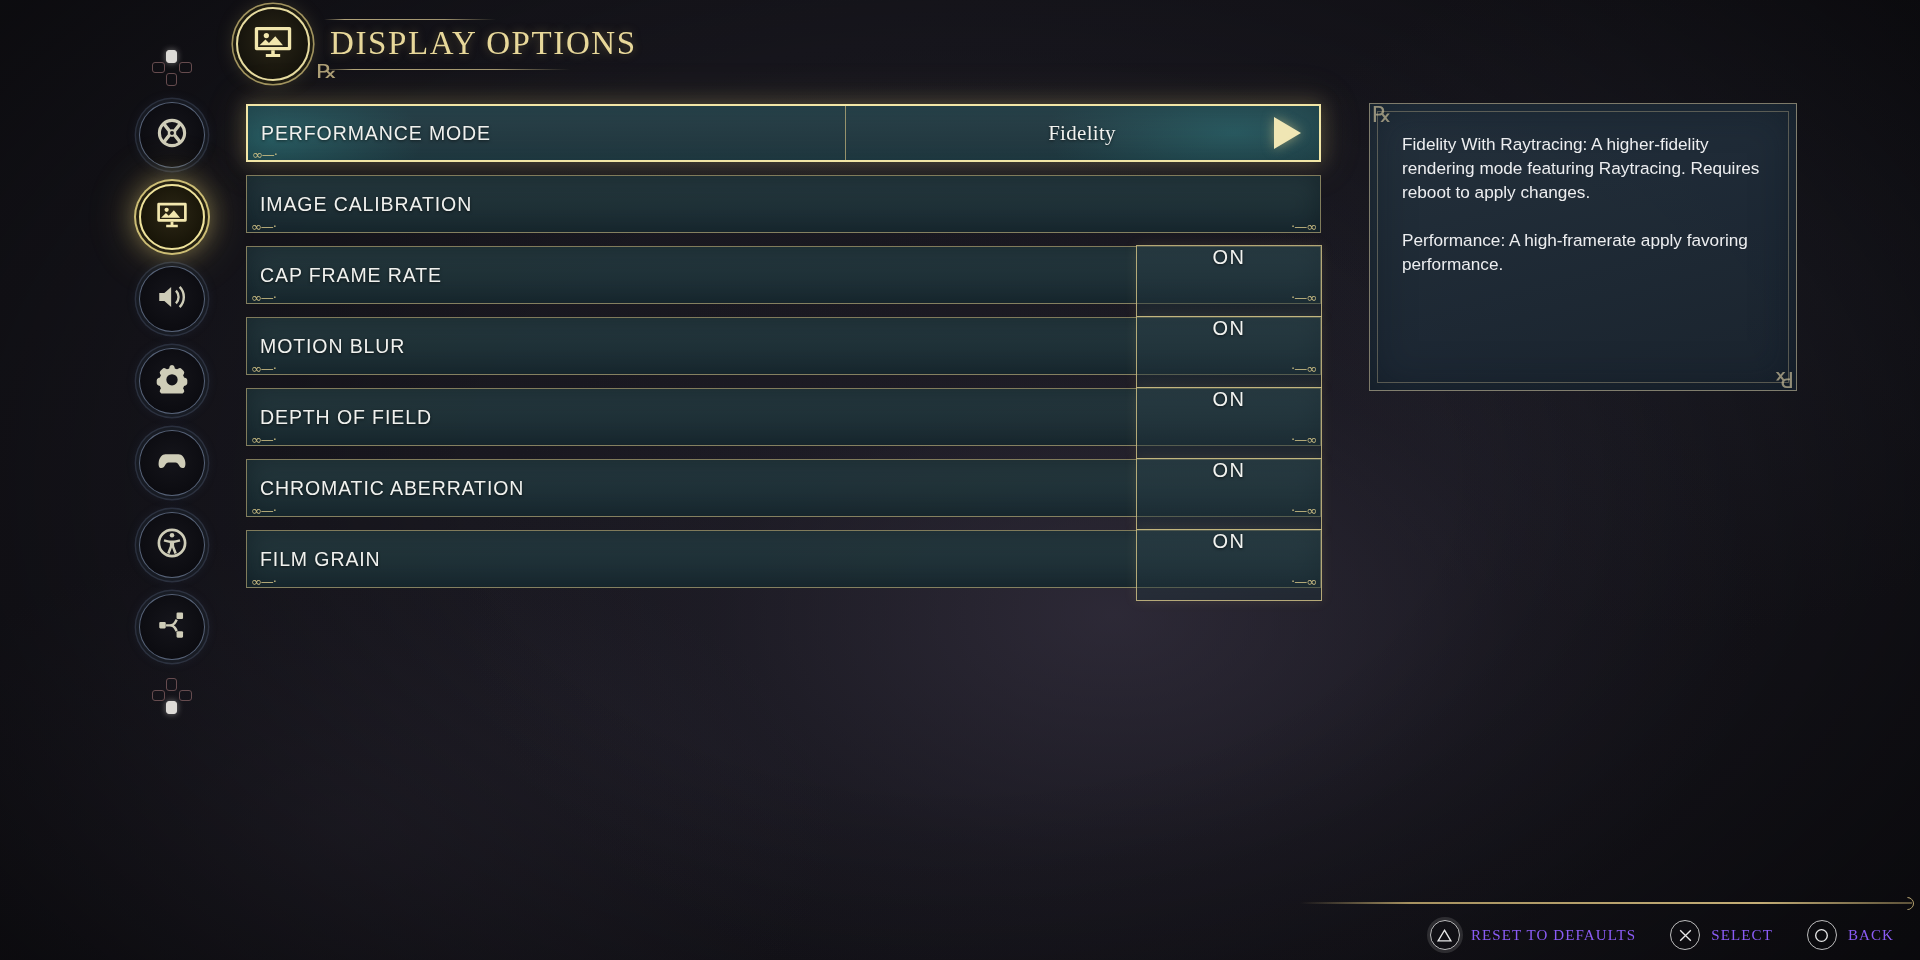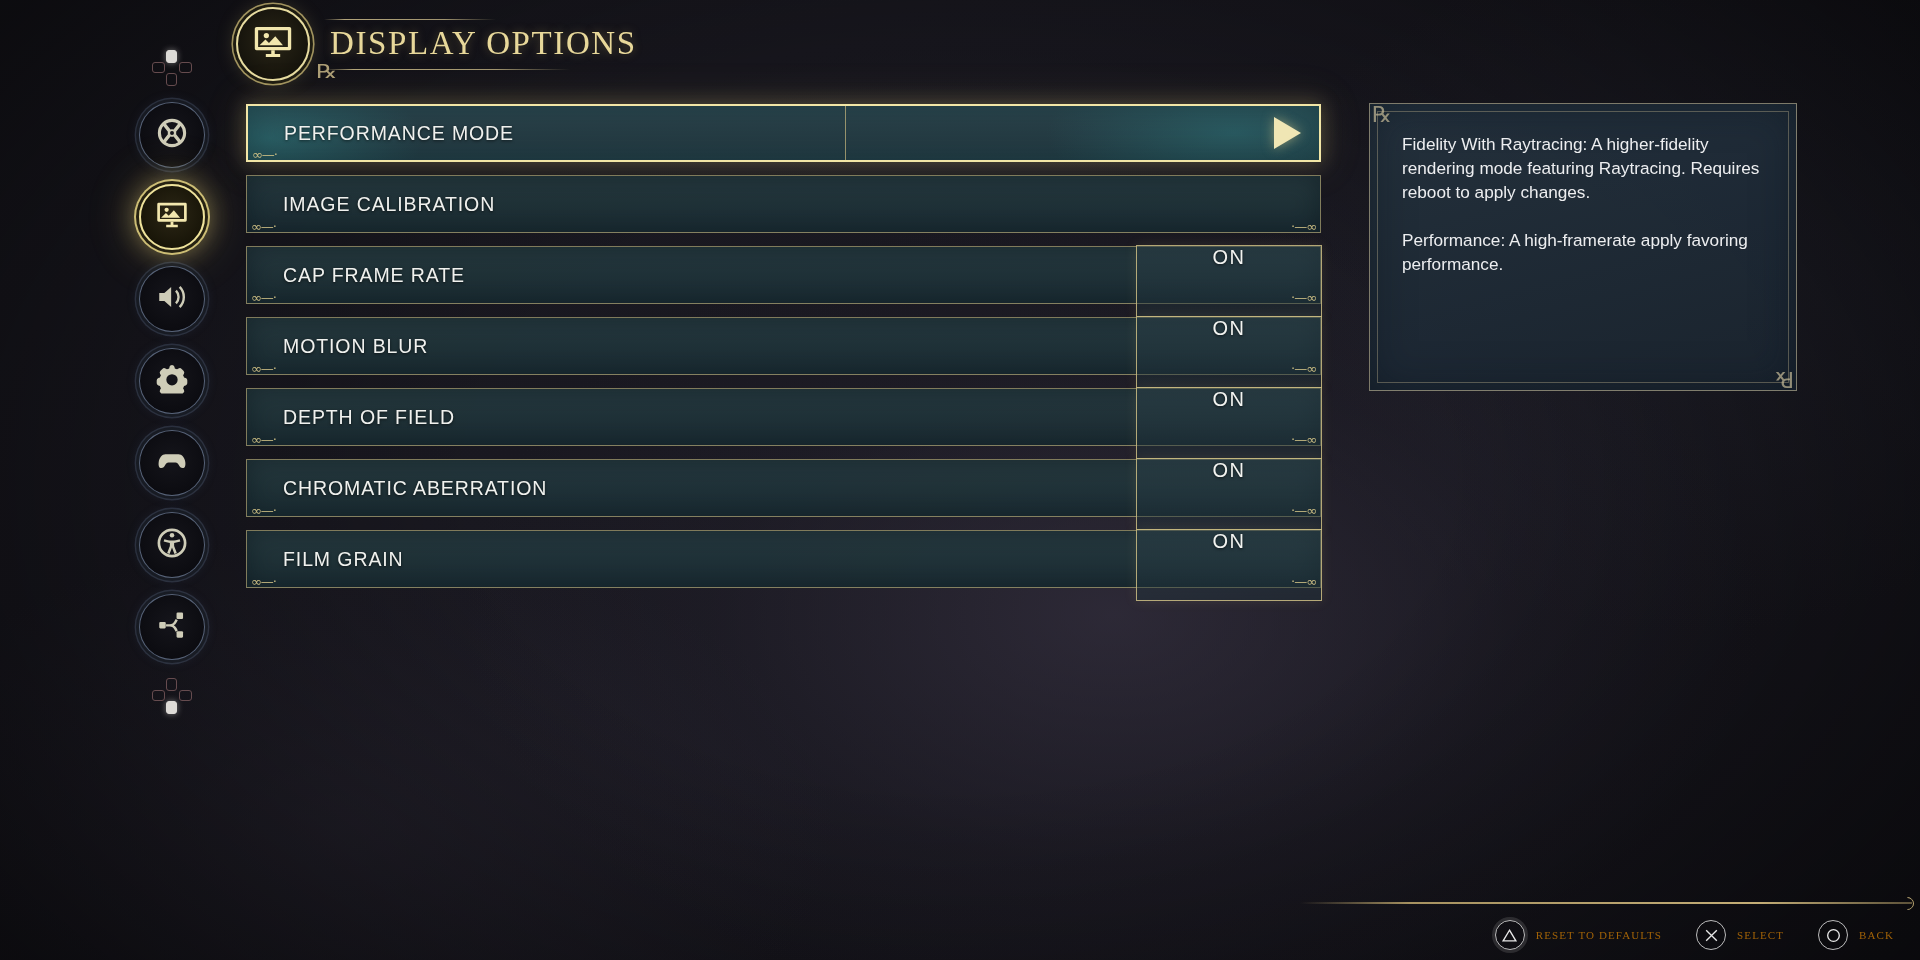--- a/index.html
+++ b/index.html
@@ -174,21 +174,21 @@
       0 0 18px 2px rgba(230,210,130,0.22),
       0 0 40px 6px rgba(200,180,110,0.10);
   }
 
   .opt-label {
     font-family: "Liberation Sans", sans-serif;
     font-size: 19.5px;
     letter-spacing: 0.9px;
     color: #f0f1ee;
     text-transform: uppercase;
-    padding-left: 36px;
+    padding-left: 13px;
     white-space: nowrap;
     text-shadow: 0 1px 3px rgba(0,0,0,0.6);
     font-weight: 400;
   }
 
   .opt-flourish {
     position: absolute;
     left: 4px; bottom: -2px;
     font-size: 13px;
     color: rgba(215,198,136,0.9);
@@ -330,23 +330,23 @@
     display: flex; align-items: center; justify-content: center;
     position: relative;
     flex: 0 0 auto;
   }
   .fbtn .glyph svg { width: 17px; height: 17px; }
   .fbtn.reset .glyph {
     box-shadow: 0 0 0 3px rgba(150,150,150,0.22);
   }
   .fbtn .flabel {
     font-family: "Liberation Serif", serif;
-    font-size: 11px;
+    font-size: 15px;
     letter-spacing: 1.1px;
-    color: #a16207;
+    color: #8b5cf6;
     text-transform: uppercase;
     white-space: nowrap;
   }
 </style>
 </head>
 <body>
 
 <div class="vignette"></div>
 
 <div class="sidebar">
@@ -454,20 +454,21 @@
     <div class="rule bottom"></div>
     <div class="curl">℞</div>
   </div>
 </div>
 
 <div class="options">
 
   <div class="opt-row selected">
     <div class="opt-label">PERFORMANCE MODE</div>
     <div class="opt-divider"></div>
+    <div class="opt-value">Fidelity</div>
     <div class="opt-arrow"></div>
     <div class="opt-flourish">∞—·</div>
   </div>
 
   <div class="opt-row">
     <div class="opt-label">IMAGE CALIBRATION</div>
     <div class="opt-flourish">∞—·</div>
     <div class="opt-flourish right">·—∞</div>
   </div>
 

